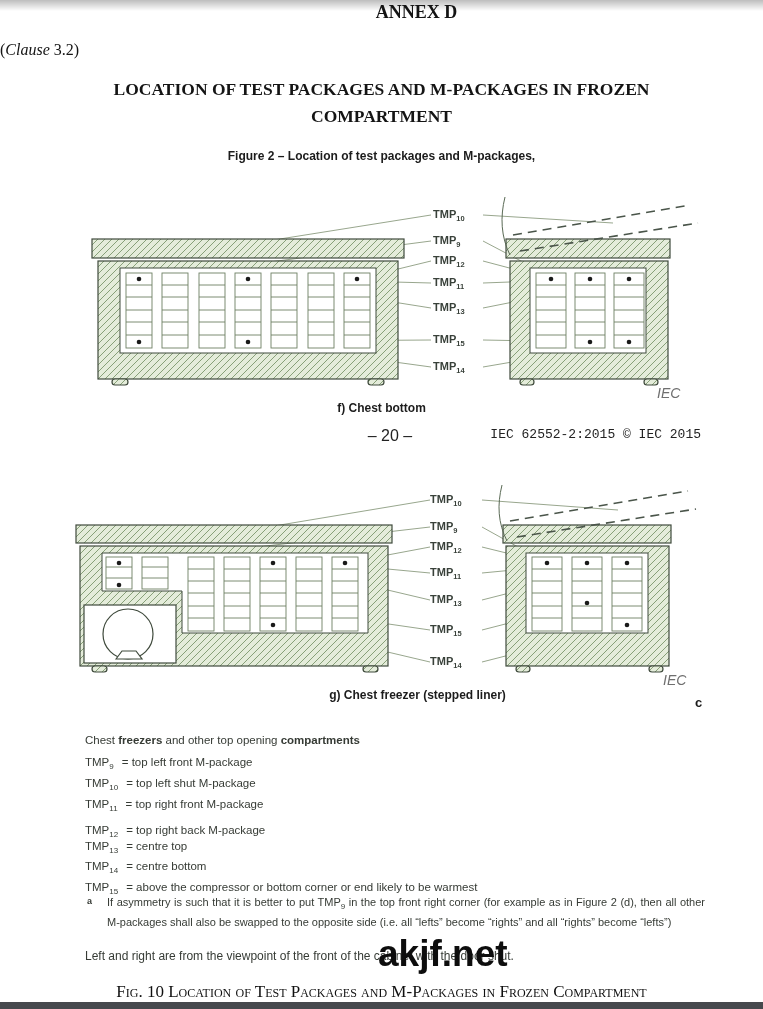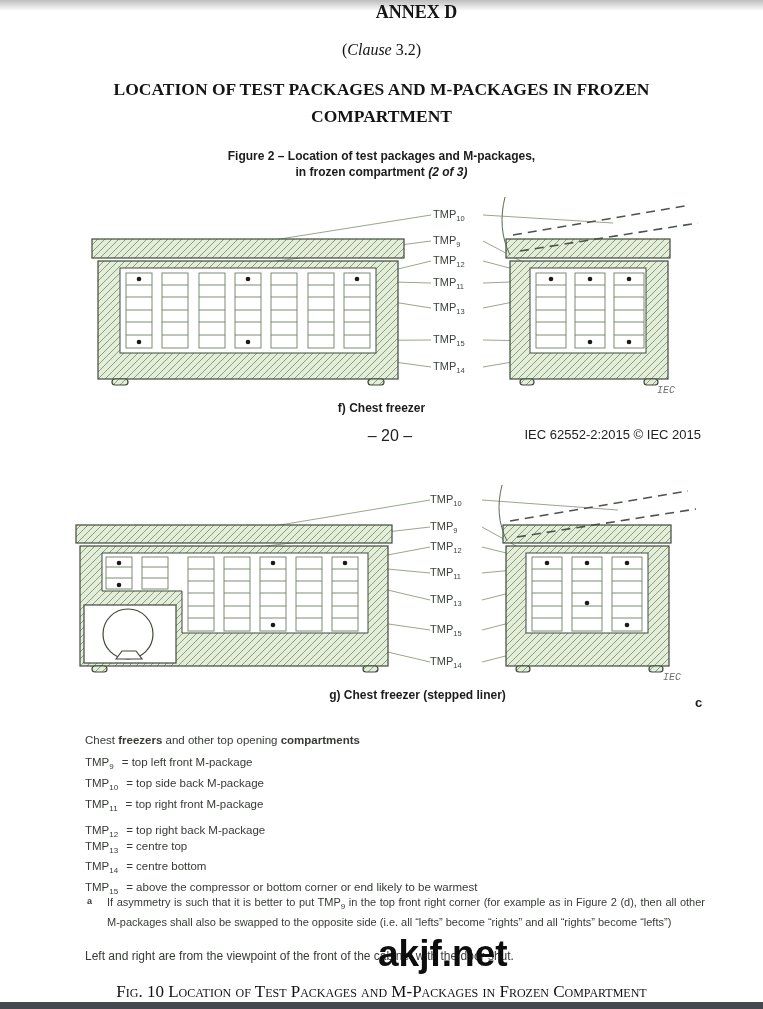--- a/index.html
+++ b/index.html
@@ -4,44 +4,44 @@
 <style>
   html,body{margin:0;padding:0;background:#888;}
   .page{position:relative;width:763px;height:1009px;background:#ffffff;overflow:hidden;
         font-family:"Liberation Sans",sans-serif;margin:0 auto;}
   .top-band{position:absolute;top:0;left:0;width:100%;height:11px;
         background:linear-gradient(#bdbdbd,#ffffff);}
   .bottom-bar{position:absolute;bottom:0;left:0;width:100%;height:7px;background:#46494d;}
 
   .annex-title{position:absolute;top:2px;left:0;width:100%;text-align:center;
         font-family:"Liberation Serif",serif;font-weight:bold;font-size:18px;color:#141414;margin-left:35px;}
-  .clause-line{position:absolute;top:41px;left:0;width:100%;text-align:center;
+  .clause-line{position:absolute;top:41px;left:0;width:100%;text-align:left;
         font-family:"Liberation Serif",serif;font-size:16px;color:#141414;}
   .clause-line .it{font-style:italic;}
   .doc-title{position:absolute;top:76px;left:0;width:100%;text-align:center;
         font-family:"Liberation Serif",serif;font-weight:bold;font-size:17.5px;
         line-height:27px;color:#141414;padding:0 78px;box-sizing:border-box;}
   .fig2-cap{position:absolute;top:148px;left:0;width:100%;text-align:center;
         font-weight:bold;font-size:12px;line-height:16px;color:#1c1c1c;}
   .fig2-cap .it{font-style:italic;}
 
   .figure{position:absolute;left:0;width:763px;}
   .fig-f{top:195px;height:222px;}
   .fig-g{top:482px;height:234px;}
   .figure svg{position:absolute;}
-  .tmp-figlabel{position:absolute;font-size:11px;font-weight:normal;color:#39413a;white-space:nowrap;}
+  .tmp-figlabel{position:absolute;font-size:11px;font-weight:bold;color:#39413a;white-space:nowrap;}
   .tmp-figlabel sub{font-size:7.5px;}
-  .iec-mark{position:absolute;font-size:10px;font-style:italic;color:#6f6f6f;font-family:Liberation Mono, monospace;}
+  .iec-mark{position:absolute;font-size:14px;font-style:italic;color:#6f6f6f;}
   .fig-caption{position:absolute;left:0;width:100%;text-align:center;
         font-weight:bold;font-size:12px;color:#1c1c1c;}
   .stray-c{position:absolute;font-weight:bold;font-size:13px;color:#1c1c1c;}
 
   .pg-num{position:absolute;top:427px;left:300px;width:180px;text-align:center;
         font-size:16px;color:#222;}
-  .doc-id{position:absolute;top:427px;right:62px;font-size:13px;color:#222;}
+  .doc-id{position:absolute;top:427px;right:62px;font-size:13px;color:#222;font-family:Liberation Mono, monospace;}
   .intro{position:absolute;left:85px;top:734px;font-size:11.5px;color:#363b35;}
   .intro b{font-weight:bold;}
   .def-row{position:absolute;left:85px;font-size:11.5px;color:#363b35;white-space:nowrap;text-align:center;}
   .def-row sub{font-size:8px;}
   .def-desc{margin-left:8px;}
   .footnote{position:absolute;left:85px;top:895px;width:620px;font-size:11px;
         line-height:14.5px;text-align:justify;color:#363b35;padding-left:22px;box-sizing:border-box;}
   .fn-marker{position:absolute;left:2px;top:-1px;font-size:9px;font-weight:bold;}
   .footnote sub{font-size:8px;}
   .closing{position:absolute;left:85px;top:949px;font-size:12px;color:#363b35;}
@@ -57,21 +57,20 @@
   <div class="top-band"></div>
 
   <div class="annex-title">ANNEX D</div>
 
   <div class="clause-line"><span>(</span><span class="it">Clause</span><span> 3.2)</span></div>
 
   <div class="doc-title">LOCATION OF TEST PACKAGES AND M-PACKAGES IN FROZEN COMPARTMENT</div>
 
   <div class="fig2-cap">
     <div>Figure 2 – Location of test packages and M-packages,</div>
-    <div><span>in frozen compartment</span> <span class="it">(2 of 3)</span></div>
   </div>
 
   <div class="figure fig-f">
     <svg width="645" height="205" viewBox="0 0 645 205" style="left:58px;top:0;">
       <defs>
         <pattern id="h1" width="7" height="7" patternUnits="userSpaceOnUse">
           <rect width="7" height="7" fill="#e4ecda"></rect>
           <path d="M-1,8 L8,-1 M-1,1 L1,-1 M6,8 L8,6" stroke="#87a078" stroke-width="1"></path>
         </pattern>
       </defs>
@@ -173,21 +172,21 @@
       </g>
     </svg>
     <span class="tmp-figlabel" style="left:433px;top:13px;"><span>TMP</span><sub>10</sub></span>
     <span class="tmp-figlabel" style="left:433px;top:39px;"><span>TMP</span><sub>9</sub></span>
     <span class="tmp-figlabel" style="left:433px;top:59px;"><span>TMP</span><sub>12</sub></span>
     <span class="tmp-figlabel" style="left:433px;top:81px;"><span>TMP</span><sub>11</sub></span>
     <span class="tmp-figlabel" style="left:433px;top:106px;"><span>TMP</span><sub>13</sub></span>
     <span class="tmp-figlabel" style="left:433px;top:138px;"><span>TMP</span><sub>15</sub></span>
     <span class="tmp-figlabel" style="left:433px;top:165px;"><span>TMP</span><sub>14</sub></span>
     <span class="iec-mark" style="left:657px;top:190px;">IEC</span>
-    <div class="fig-caption" style="top:206px;">f) Chest freezer</div>
+    <div class="fig-caption" style="top:206px;">f) Chest bottom</div>
   </div>
 
   <div class="pg-num">– 20 –</div>
   <div class="doc-id">IEC 62552-2:2015 © IEC 2015</div>
 
   <div class="figure fig-g">
     <svg width="645" height="205" viewBox="0 0 645 205" style="left:58px;top:3px;">
       <g stroke="#8c9c80" stroke-width="0.9">
         <line x1="372" y1="15" x2="150" y2="52"></line>
           <line x1="372" y1="42" x2="61" y2="78"></line>
@@ -295,21 +294,21 @@
     <span class="tmp-figlabel" style="left:430px;top:141px;"><span>TMP</span><sub>15</sub></span>
     <span class="tmp-figlabel" style="left:430px;top:173px;"><span>TMP</span><sub>14</sub></span>
     <span class="iec-mark" style="left:663px;top:190px;">IEC</span>
     <div class="fig-caption" style="top:206px;padding-left:36px;">g) Chest freezer (stepped liner)</div>
     <span class="stray-c" style="left:695px;top:213px;">c</span>
   </div>
 
   <div class="intro"><span>Chest </span><b>freezers</b><span> and other top opening </span><b>compartments</b></div>
 
   <div class="def-row" style="top:756px;"><span>TMP</span><sub>9</sub><span class="def-desc">= top left front M-package</span></div>
-  <div class="def-row" style="top:777px;"><span>TMP</span><sub>10</sub><span class="def-desc">= top side back M-package</span></div>
+  <div class="def-row" style="top:777px;"><span>TMP</span><sub>10</sub><span class="def-desc">= top left shut M-package</span></div>
   <div class="def-row" style="top:798px;"><span>TMP</span><sub>11</sub><span class="def-desc">= top right front M-package</span></div>
   <div class="def-row" style="top:824px;"><span>TMP</span><sub>12</sub><span class="def-desc">= top right back M-package</span></div>
   <div class="def-row" style="top:840px;"><span>TMP</span><sub>13</sub><span class="def-desc">= centre top</span></div>
   <div class="def-row" style="top:860px;"><span>TMP</span><sub>14</sub><span class="def-desc">= centre bottom</span></div>
   <div class="def-row" style="top:881px;"><span>TMP</span><sub>15</sub><span class="def-desc">= above the compressor or bottom corner or end likely to be warmest</span></div>
 
   <div class="footnote">
     <sup class="fn-marker">a</sup><span>If asymmetry is such that it is better to put TMP</span><sub>9</sub><span> in the top front right corner (for example as in Figure 2 (d), then all other M-packages shall also be swapped to the opposite side (i.e. all “lefts” become “rights” and all “rights” become “lefts”)</span>
   </div>
 

